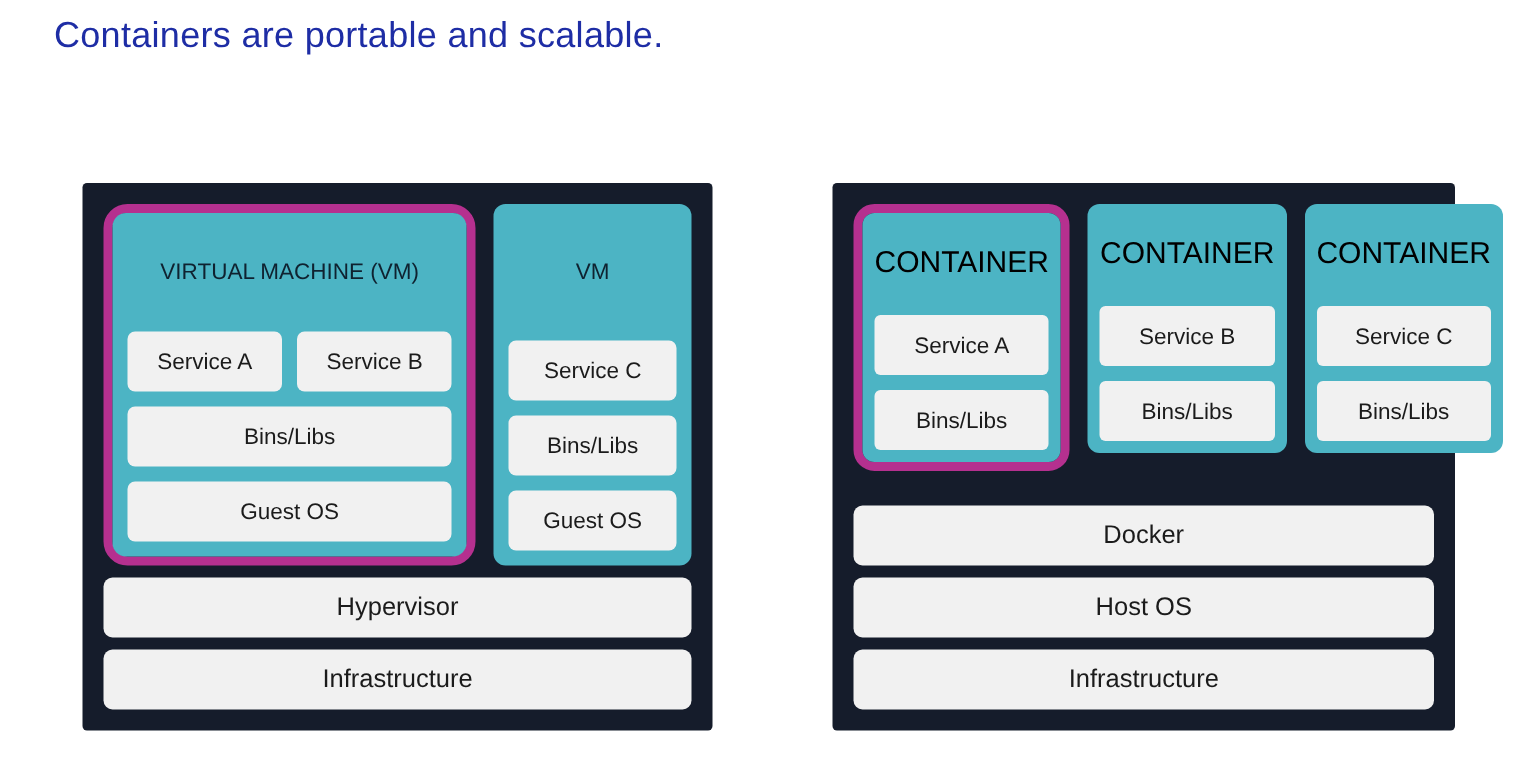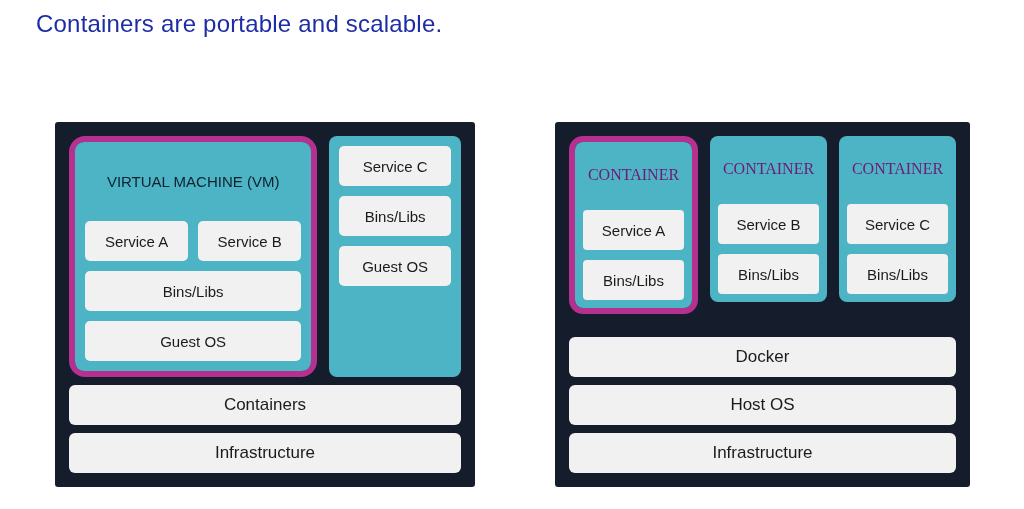--- a/index.html
+++ b/index.html
@@ -131,23 +131,22 @@
     display: flex;
     flex-direction: column;
     gap: 10px;
     box-sizing: border-box;
   }
   .cont-header {
     height: 50px;
     display: flex;
     align-items: center;
     justify-content: center;
-    font-size: 16px;
-    color: #701a75;
-    font-family: Liberation Serif, serif;
+    font-size: 20px;
+    color: #000000;
   }
   .container-col .white-row { border-radius: 4px; }
 </style>
 </head>
 <body>
 
 <div class="stage">
 
   <div class="title">Containers are portable and scalable.</div>
 
@@ -163,28 +162,29 @@
             <div class="split">
               <div class="white-row">Service A</div>
               <div class="white-row">Service B</div>
             </div>
             <div class="white-row">Bins/Libs</div>
             <div class="white-row">Guest OS</div>
           </div>
         </div>
 
         <div class="teal-box vm-small">
+          <div class="vm-header">VM</div>
           <div class="white-row">Service C</div>
           <div class="white-row">Bins/Libs</div>
           <div class="white-row">Guest OS</div>
         </div>
 
       </div>
 
-      <div class="bar">Containers</div>
+      <div class="bar">Hypervisor</div>
       <div class="bar">Infrastructure</div>
 
     </div>
 
     <div class="panel right">
 
       <div class="cont-region">
 
         <div class="cont-wrap highlight">
           <div class="container-col">

